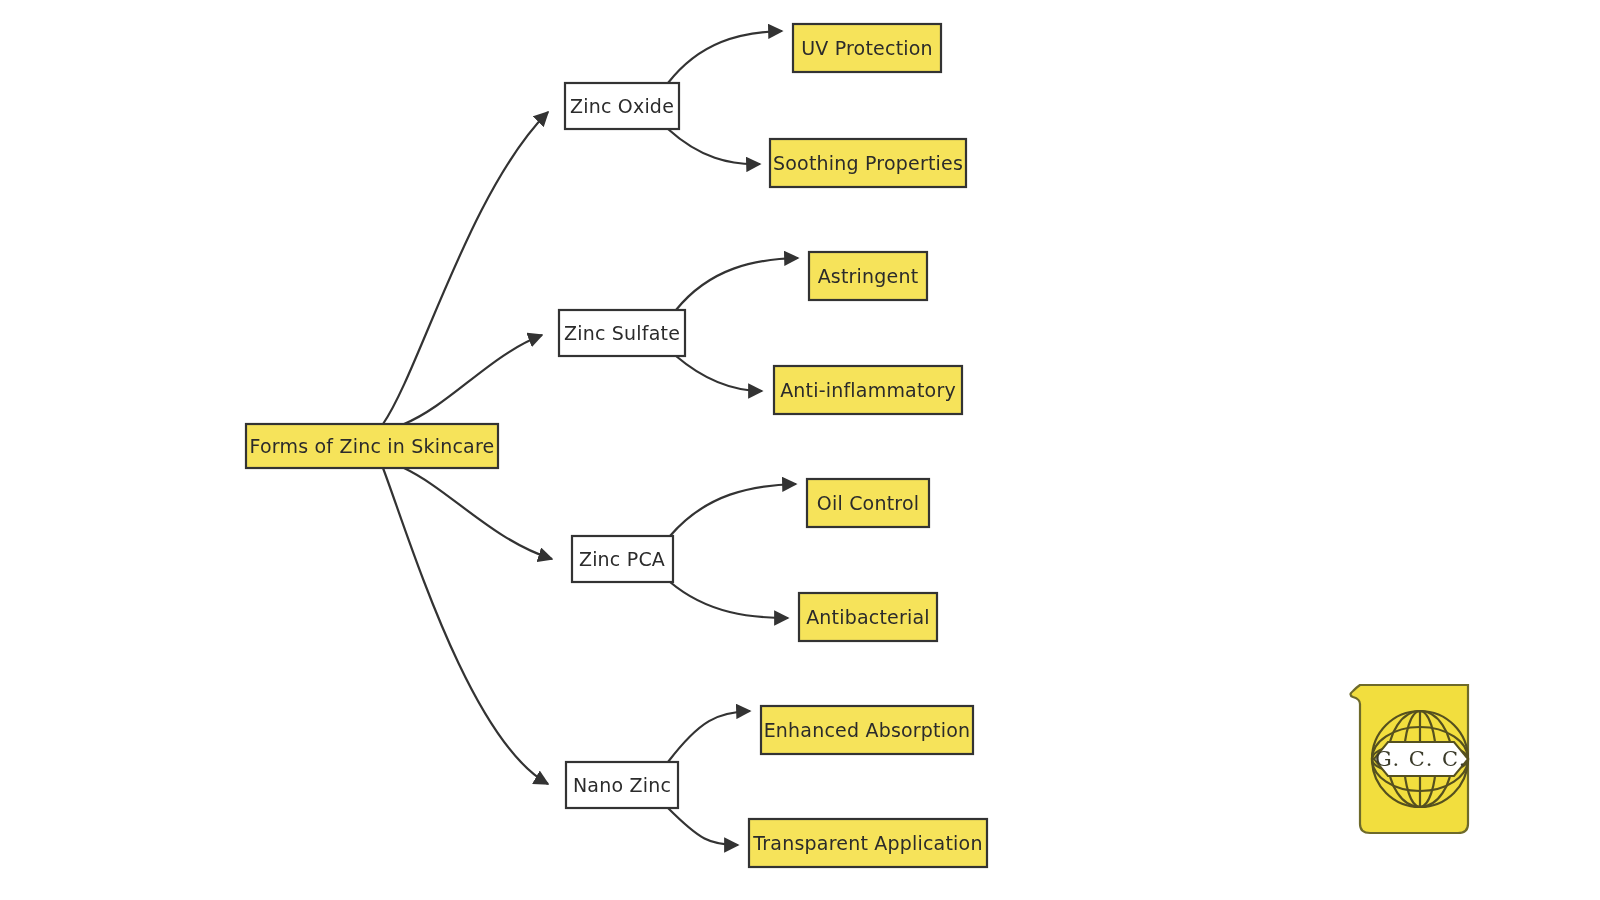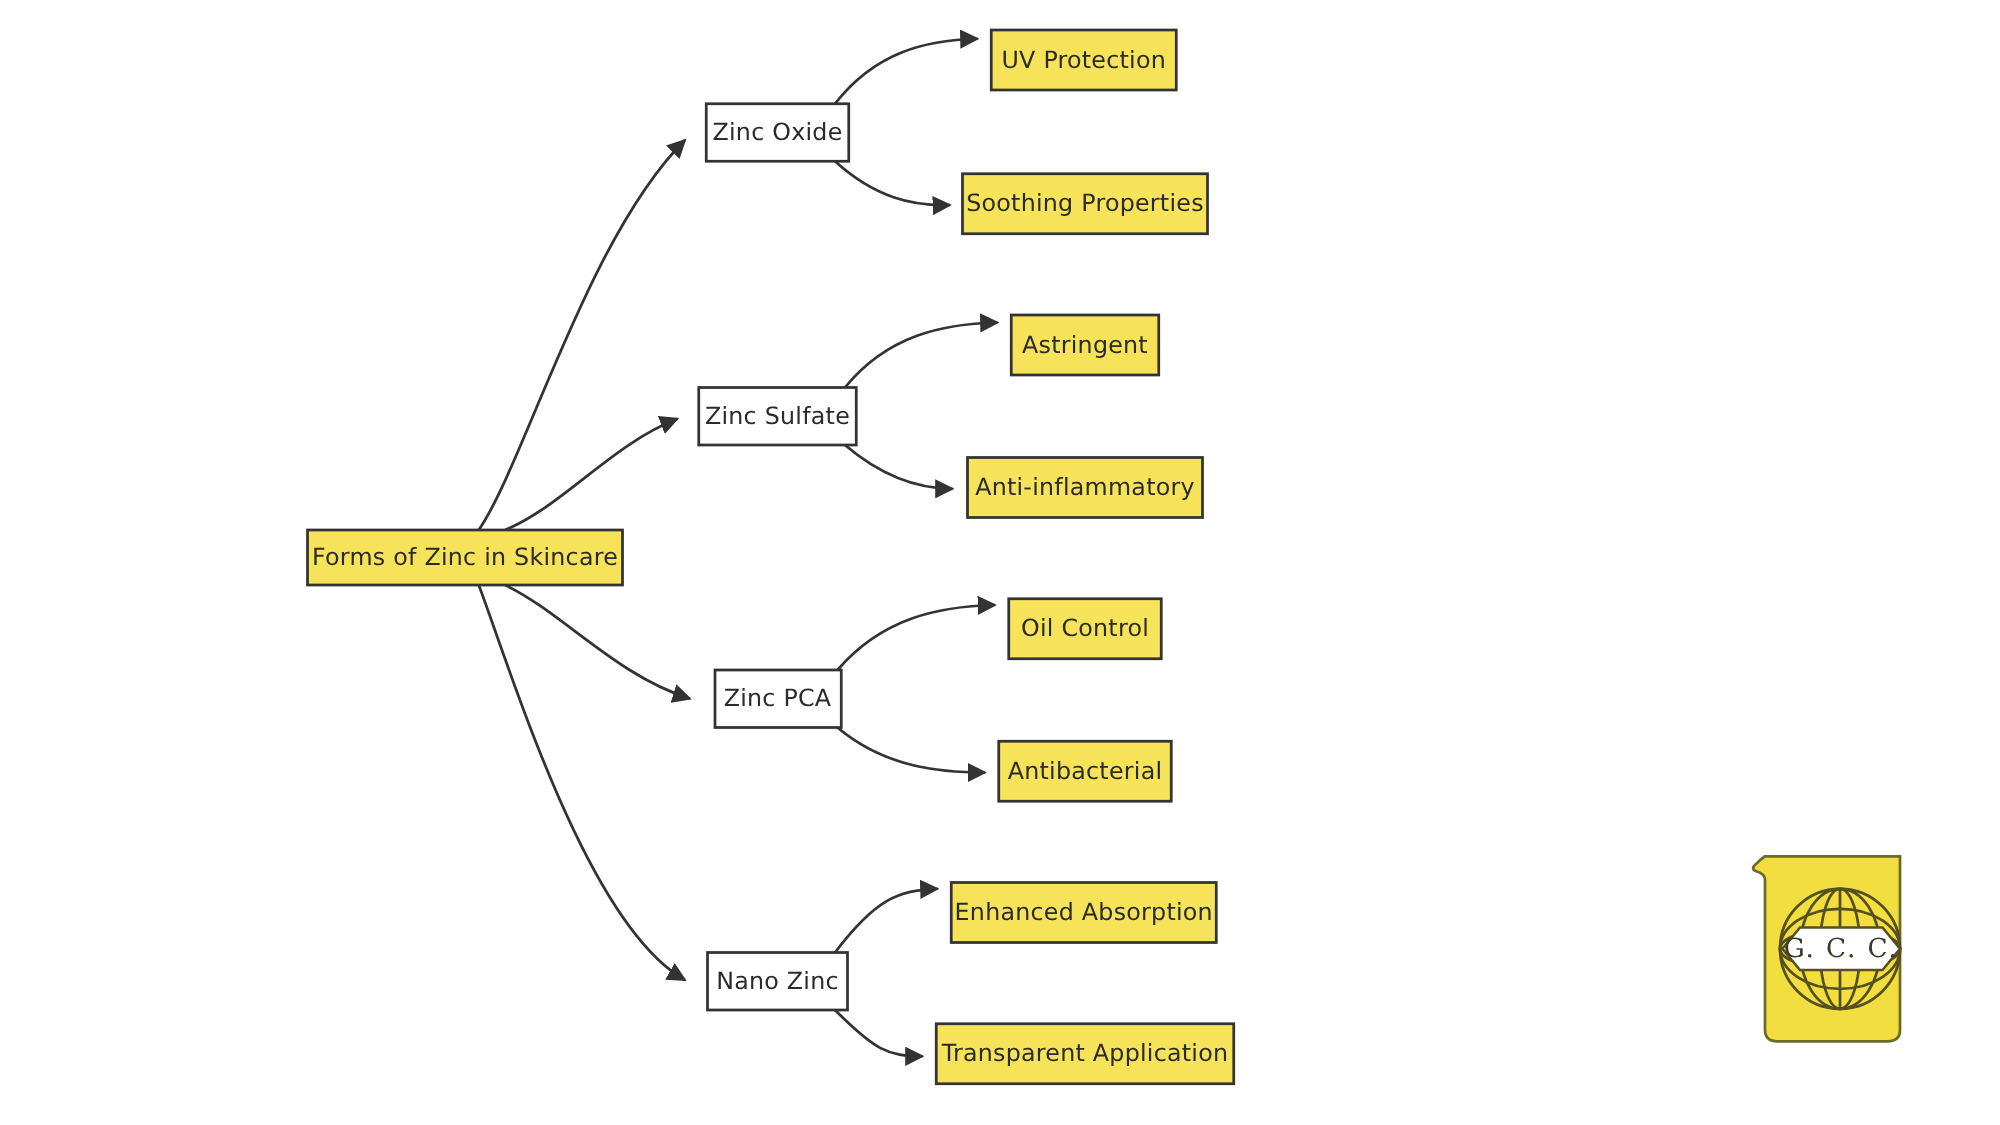--- a/index.html
+++ b/index.html
@@ -39,21 +39,21 @@
     text-anchor: middle;
     letter-spacing: 0.2px;
   }
   .edge-path {
     fill: none;
     stroke: #333333;
     stroke-width: 2.2;
   }
   .logo-wrap {
     position: absolute;
-    left: 1390px;
+    left: 1338px;
     top: 672px;
     width: 146px;
     height: 165px;
   }
   .logo-text {
     font-family: "DejaVu Serif", serif;
     font-size: 21px;
     fill: #3b3b2a;
     letter-spacing: 1.5px;
     text-anchor: middle;

